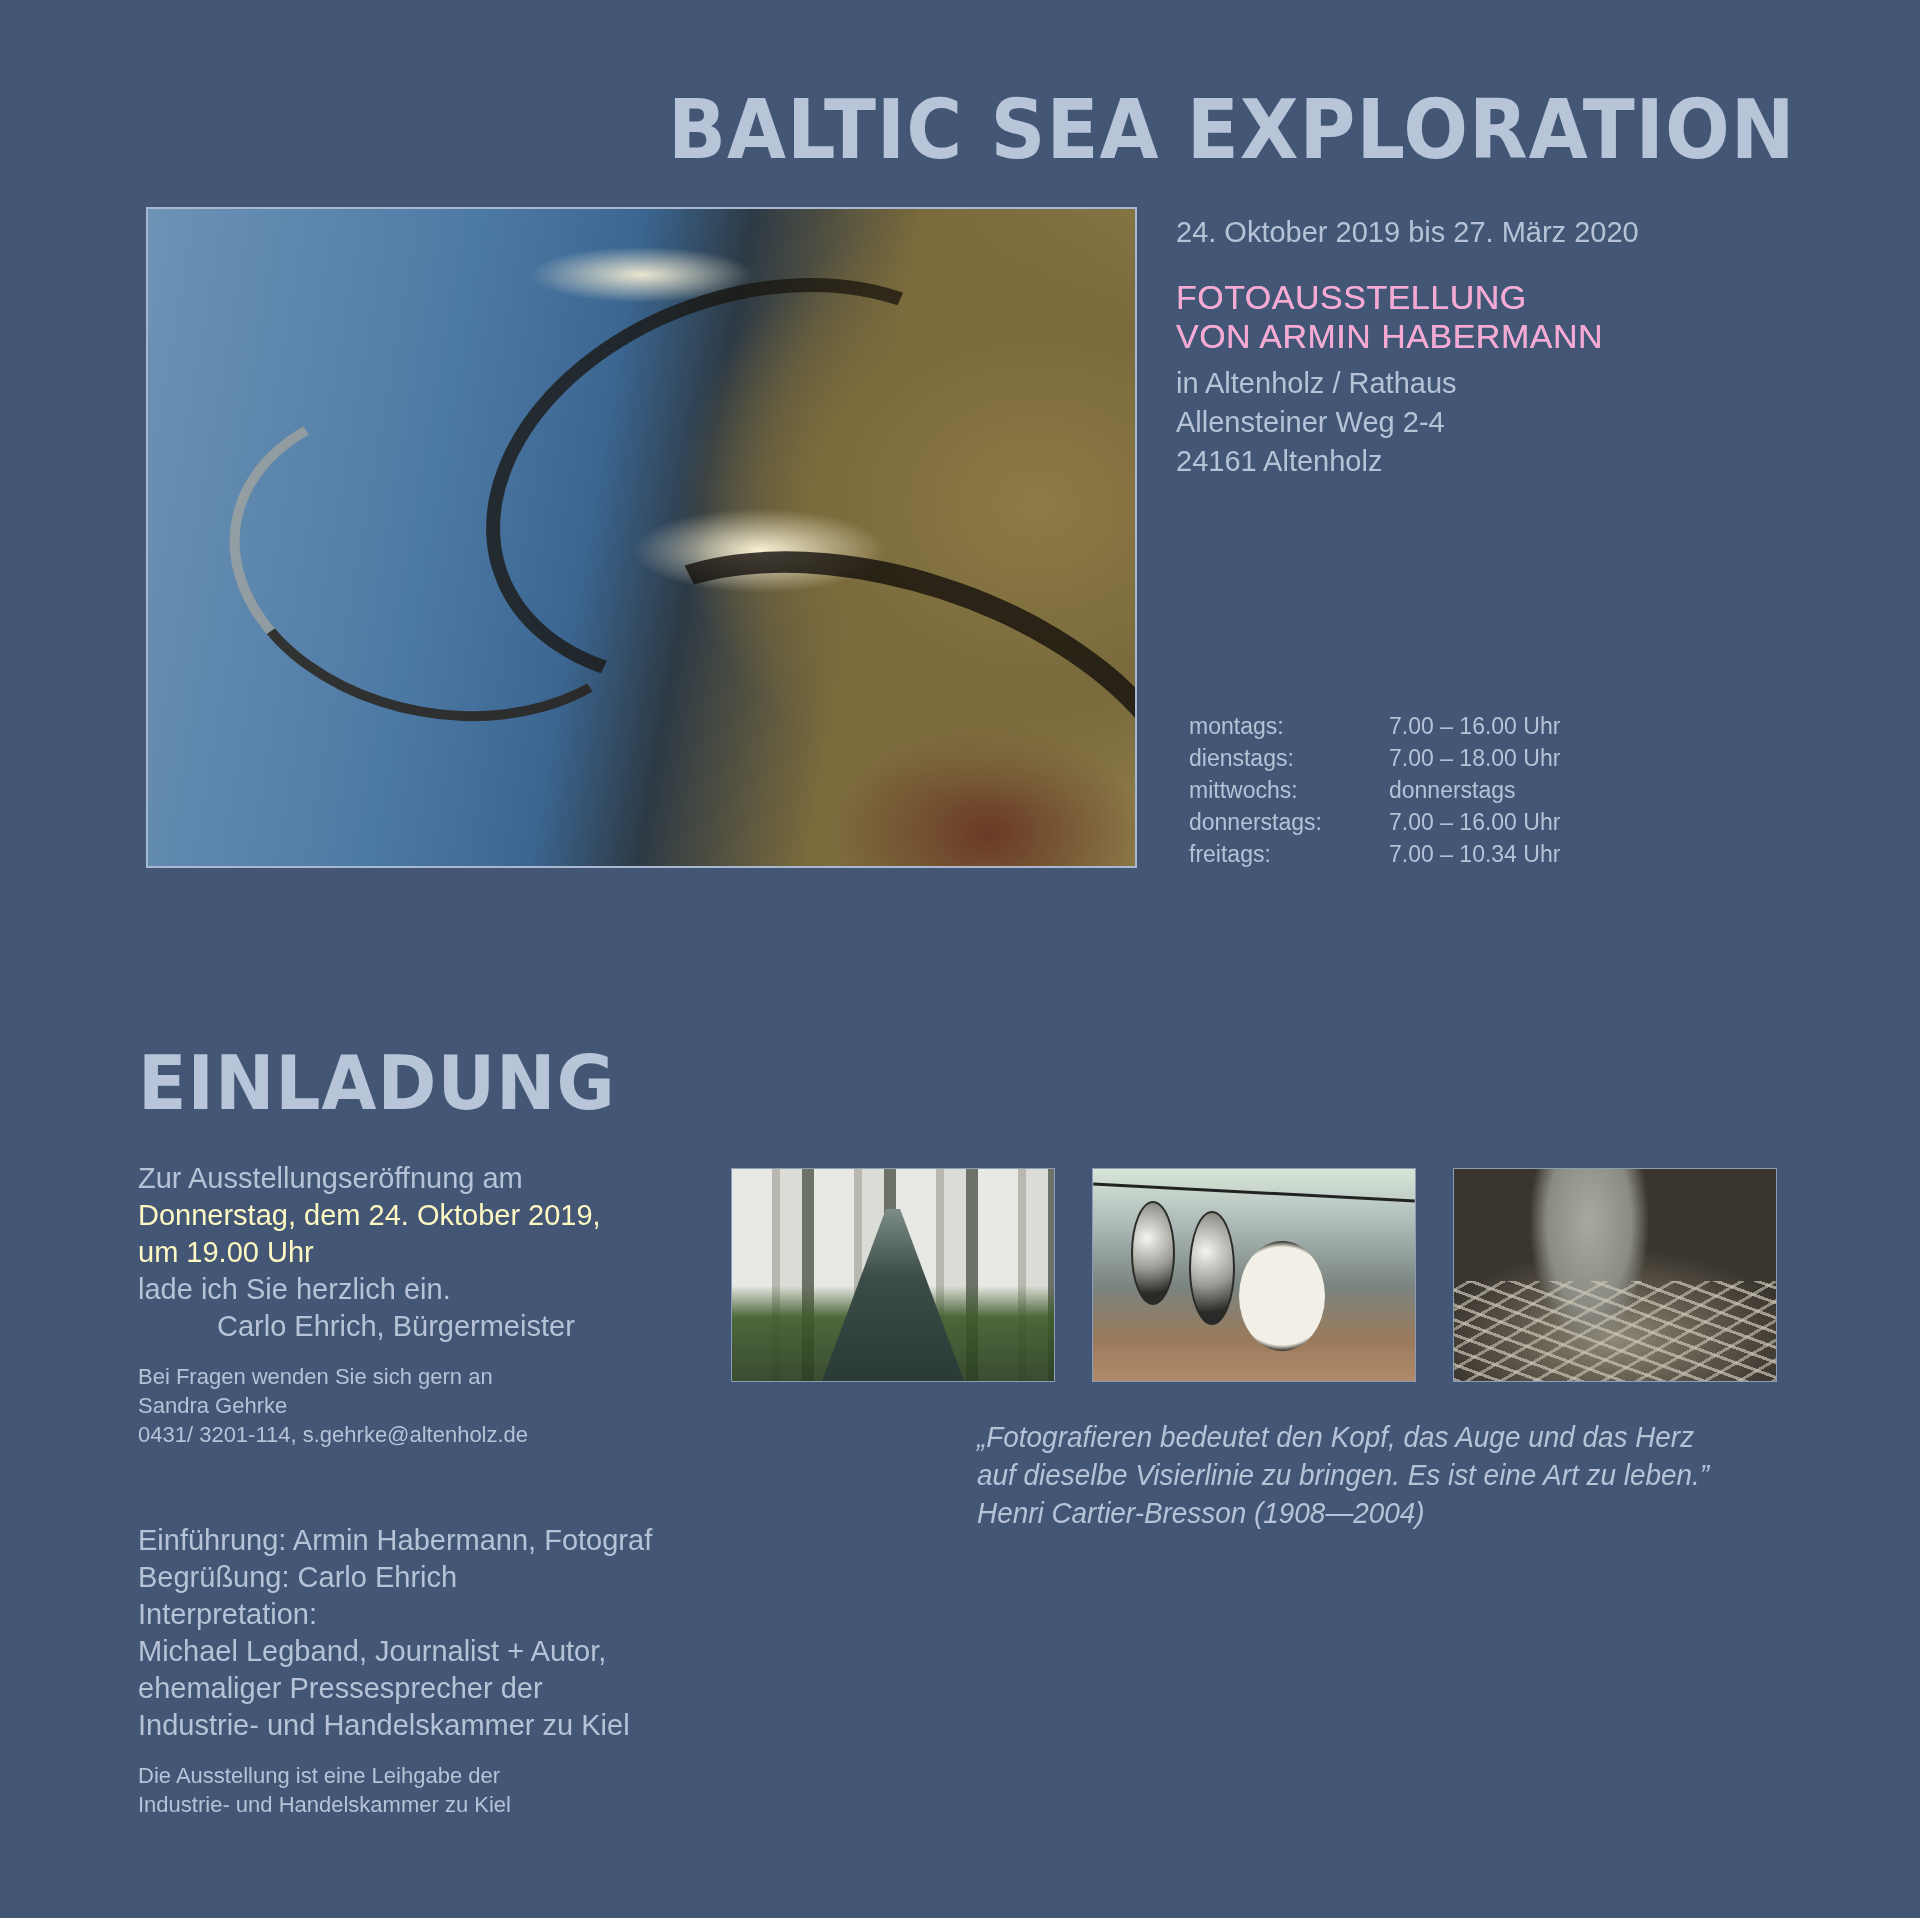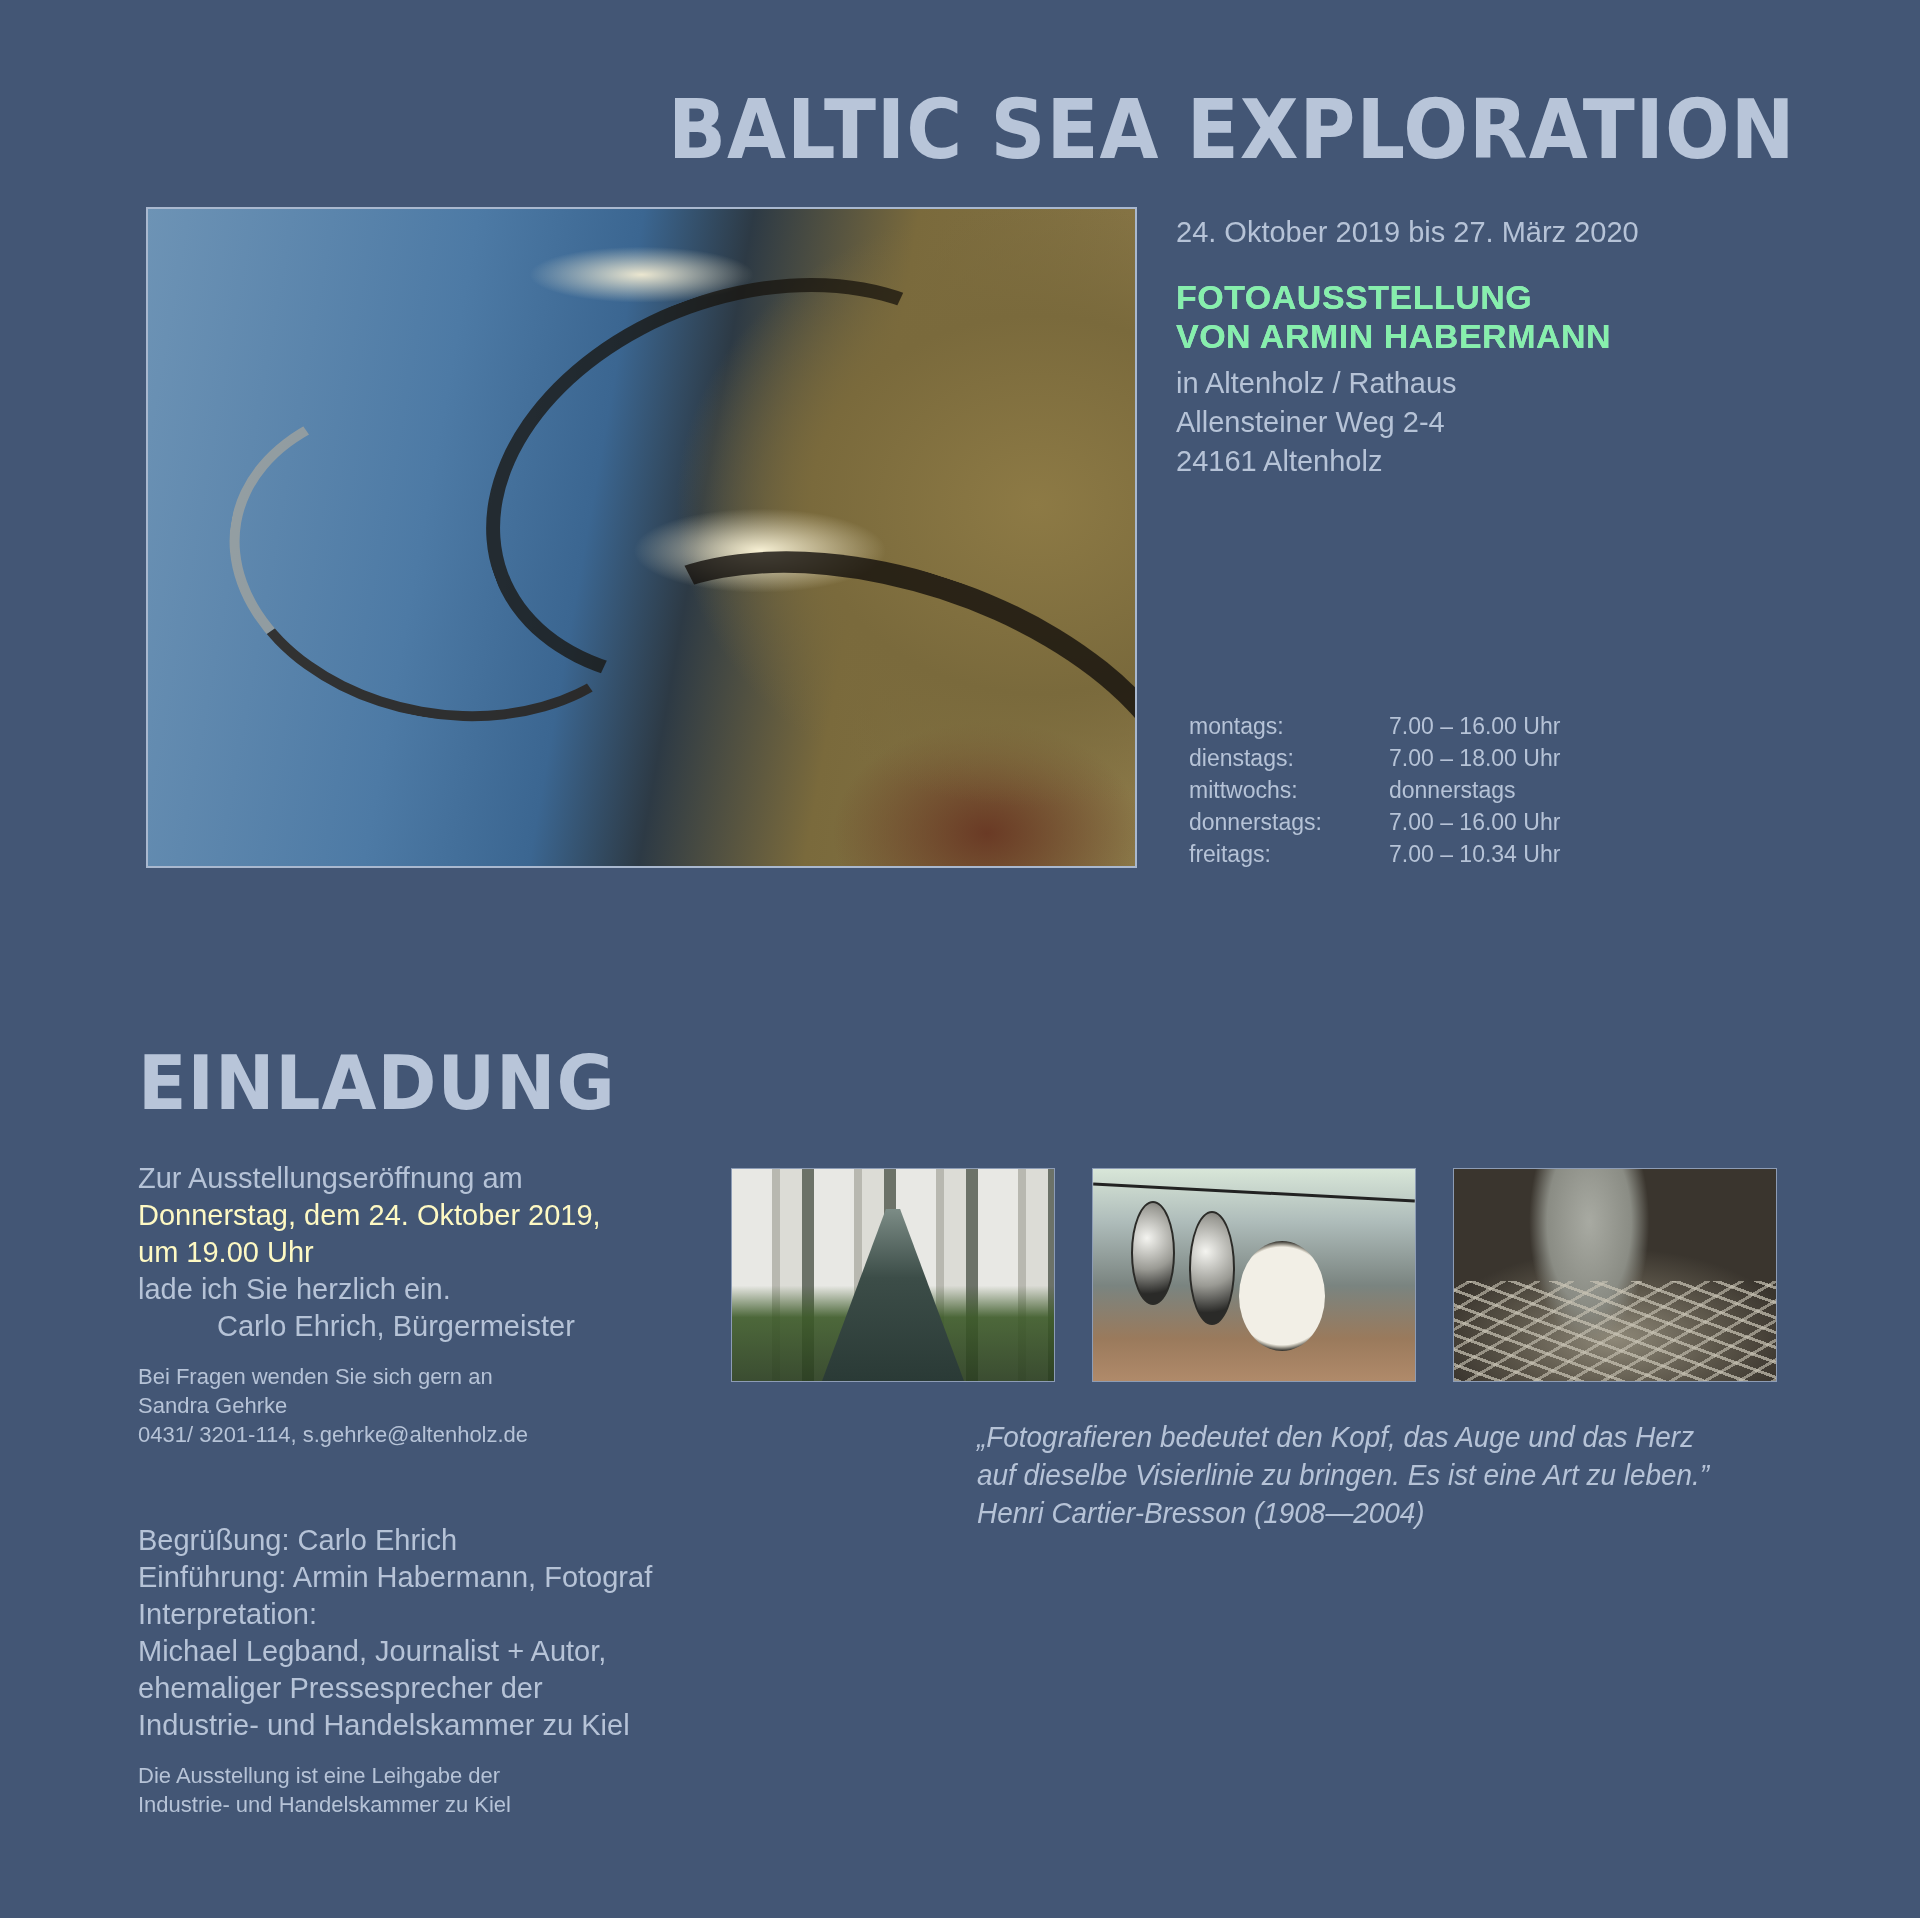--- a/index.html
+++ b/index.html
@@ -87,22 +87,22 @@
   .thumb-tree .roots {
     position: absolute; left: 0; right: 0; bottom: 0; height: 100px;
     background:
       repeating-linear-gradient(20deg, rgba(200,195,180,0.7) 0 3px, rgba(0,0,0,0) 3px 14px),
       repeating-linear-gradient(-30deg, rgba(200,195,180,0.6) 0 3px, rgba(0,0,0,0) 3px 17px);
   }
 
   .date-range { left: 1176px; top: 216px; font-size: 29px; white-space: nowrap; }
   .subtitle {
     left: 1176px; top: 278px; font-size: 34px; line-height: 39px;
-    white-space: nowrap; font-weight: bold; letter-spacing: 0.5px;
-    color: #86efac;
+    white-space: nowrap; font-weight: normal; letter-spacing: 0.5px;
+    color: #f9a8d4;
     text-shadow: 0 0 0.6px #b6c3d7;
   }
   .address { left: 1176px; top: 364px; font-size: 29px; line-height: 39px; white-space: nowrap; }
 
   .hours { left: 1176px; top: 710px; font-size: 23px; line-height: 32px; }
   .hours-row { display: flex; white-space: nowrap; }
   .hours-day { width: 200px; margin-left: 13px; }
 
   .invite { left: 138px; top: 1160px; font-size: 29px; line-height: 37px; white-space: nowrap; }
   .invite .hl { color: #fef9c3; }
@@ -174,22 +174,22 @@
   <div class="sig">Carlo Ehrich, Bürgermeister</div>
 </div>
 
 <div class="abs contact">
   <div>Bei Fragen wenden Sie sich gern an</div>
   <div>Sandra Gehrke</div>
   <div>0431/ 3201-114, s.gehrke@altenholz.de</div>
 </div>
 
 <div class="abs program">
+  <div>Einführung: Armin Habermann, Fotograf</div>
   <div>Begrüßung: Carlo Ehrich</div>
-  <div>Einführung: Armin Habermann, Fotograf</div>
   <div>Interpretation:</div>
   <div>Michael Legband, Journalist + Autor,</div>
   <div>ehemaliger Pressesprecher der</div>
   <div>Industrie- und Handelskammer zu Kiel</div>
 </div>
 
 <div class="abs loan">
   <div>Die Ausstellung ist eine Leihgabe der</div>
   <div>Industrie- und Handelskammer zu Kiel</div>
 </div>

